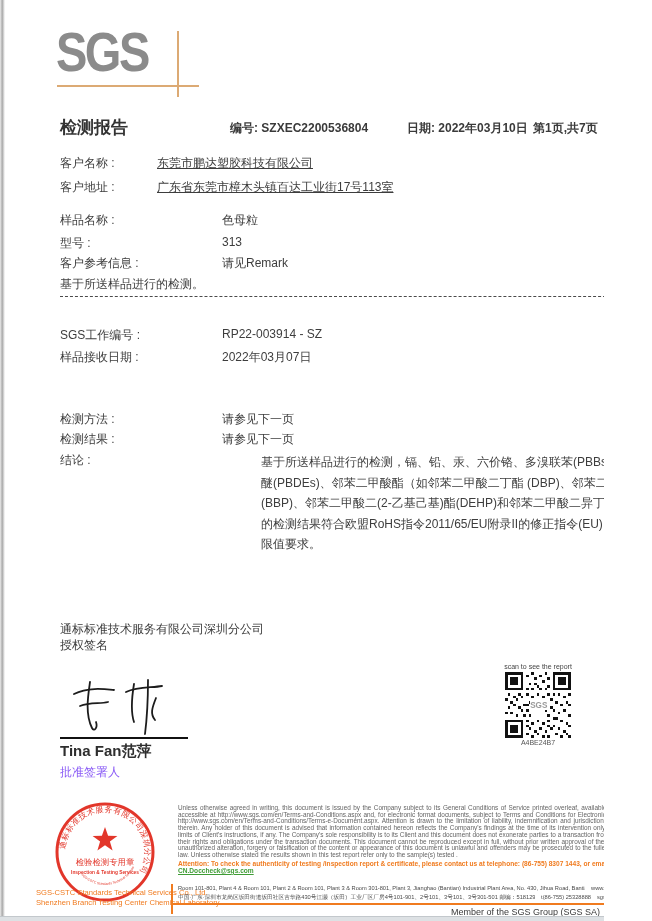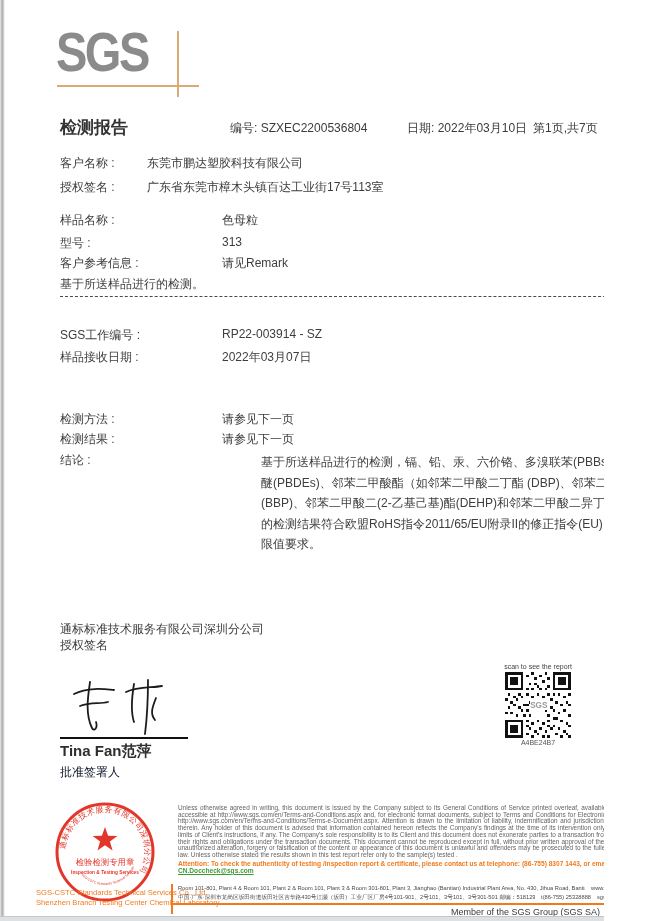--- a/index.html
+++ b/index.html
@@ -10,43 +10,43 @@
   .edge-bottom{position:absolute;left:0;right:0;bottom:0;height:4px;background:#dde1e4;border-top:1px solid #c3c8cc;}
 
   
   .logo-text{position:absolute;left:56px;top:24px;font-size:56px;font-weight:700;color:#8b8b8b;
              letter-spacing:-3px;transform:scaleX(.84);transform-origin:left top;line-height:1;}
   .logo-hline{position:absolute;left:57px;top:85px;width:142px;height:2px;background:#dcaa74;}
   .logo-vline{position:absolute;left:177px;top:31px;width:2px;height:66px;background:#dcaa74;}
 
   
   .doc-title{position:absolute;left:60px;top:116px;font-size:17px;font-weight:700;color:#333;}
-  .hmeta{position:absolute;top:120px;font-size:12px;font-weight:400;color:#3a3a3a;}
+  .hmeta{position:absolute;top:120px;font-size:12px;font-weight:700;color:#3a3a3a;}
   .hm-no{left:230px;}
   .hm-date{left:407px;}
   .hm-pages{left:533px;}
 
   
   .frow{position:absolute;left:60px;right:28px;height:17px;font-size:12px;color:#3d3d3d;}
   .frow .lbl{position:absolute;left:0;white-space:nowrap;}
-  .frow .v80{position:absolute;left:87px;white-space:nowrap;}
+  .frow .v80{position:absolute;left:97px;white-space:nowrap;text-decoration:underline;}
   .frow .v162{position:absolute;left:162px;white-space:nowrap;}
   .note{position:absolute;left:60px;top:276px;font-size:12px;color:#3d3d3d;}
   .dashline{position:absolute;left:60px;top:296px;width:561px;border-top:1px dashed #4a4a4a;height:0;}
 
   .conc-lbl{position:absolute;left:60px;top:452px;font-size:12px;}
   .conc-text{position:absolute;left:222px;top:452px;width:412px;font-size:12px;line-height:20.5px;color:#3d3d3d;margin-left:39px;}
 
   
   .sign-company{position:absolute;left:60px;top:621px;font-size:12px;color:#3a3a3a;}
   .sign-auth{position:absolute;left:60px;top:637px;font-size:12px;color:#3a3a3a;}
   .sig-svg{position:absolute;left:68px;top:676px;}
   .sig-line{position:absolute;left:60px;top:737px;width:128px;height:0;border-top:2px solid #111;}
   .sig-name{position:absolute;left:60px;top:742px;font-size:15px;font-weight:700;color:#2e2e2e;}
-  .sig-role{position:absolute;left:60px;top:764px;font-size:12px;color:#0f172a;font-family:Liberation Serif, serif;}
+  .sig-role{position:absolute;left:60px;top:764px;font-size:12px;color:#8b5cf6;font-family:Liberation Serif, serif;}
 
   
   .qr-caption{position:absolute;left:492px;top:663px;width:92px;text-align:center;font-size:7px;color:#444;}
   .qr-svg{position:absolute;left:505px;top:672px;}
   .qr-code-label{position:absolute;left:492px;top:739px;width:92px;text-align:center;font-size:7px;color:#555;}
 
   
   .stamp-svg{position:absolute;left:53px;top:800px;opacity:.92;}
   .f-company{position:absolute;left:36px;top:888px;font-size:7.6px;color:#f07b1f;line-height:9.5px;white-space:nowrap;}
   .f-textblock{position:absolute;left:178px;top:805px;width:470px;}
@@ -73,21 +73,21 @@
   <div class="doc-title">检测报告</div>
   <div class="hmeta hm-no"><span>编号:</span> <span>SZXEC2200536804</span></div>
   <div class="hmeta hm-date"><span>日期:</span> <span>2022年03月10日</span></div>
   <div class="hmeta hm-pages">第1页,共7页</div>
 
   <div class="frow" style="top:155px">
     <span class="lbl">客户名称 :</span>
     <span class="v80">东莞市鹏达塑胶科技有限公司</span>
   </div>
   <div class="frow" style="top:179px">
-    <span class="lbl">授权签名 :</span>
+    <span class="lbl">客户地址 :</span>
     <span class="v80">广东省东莞市樟木头镇百达工业街17号113室</span>
   </div>
 
   <div class="frow" style="top:212px">
     <span class="lbl">样品名称 :</span>
     <span class="v162">色母粒</span>
   </div>
   <div class="frow" style="top:235px">
     <span class="lbl">型号 :</span>
     <span class="v162">313</span>

